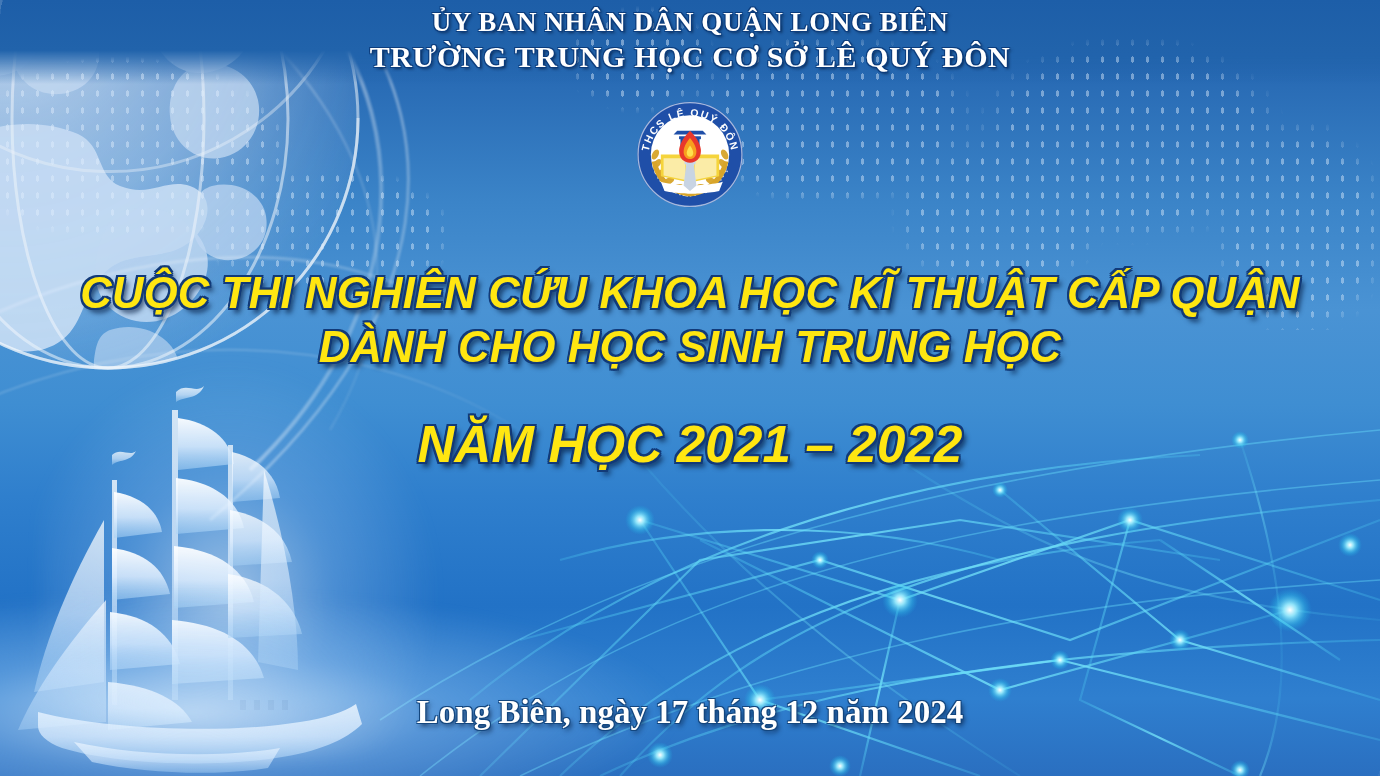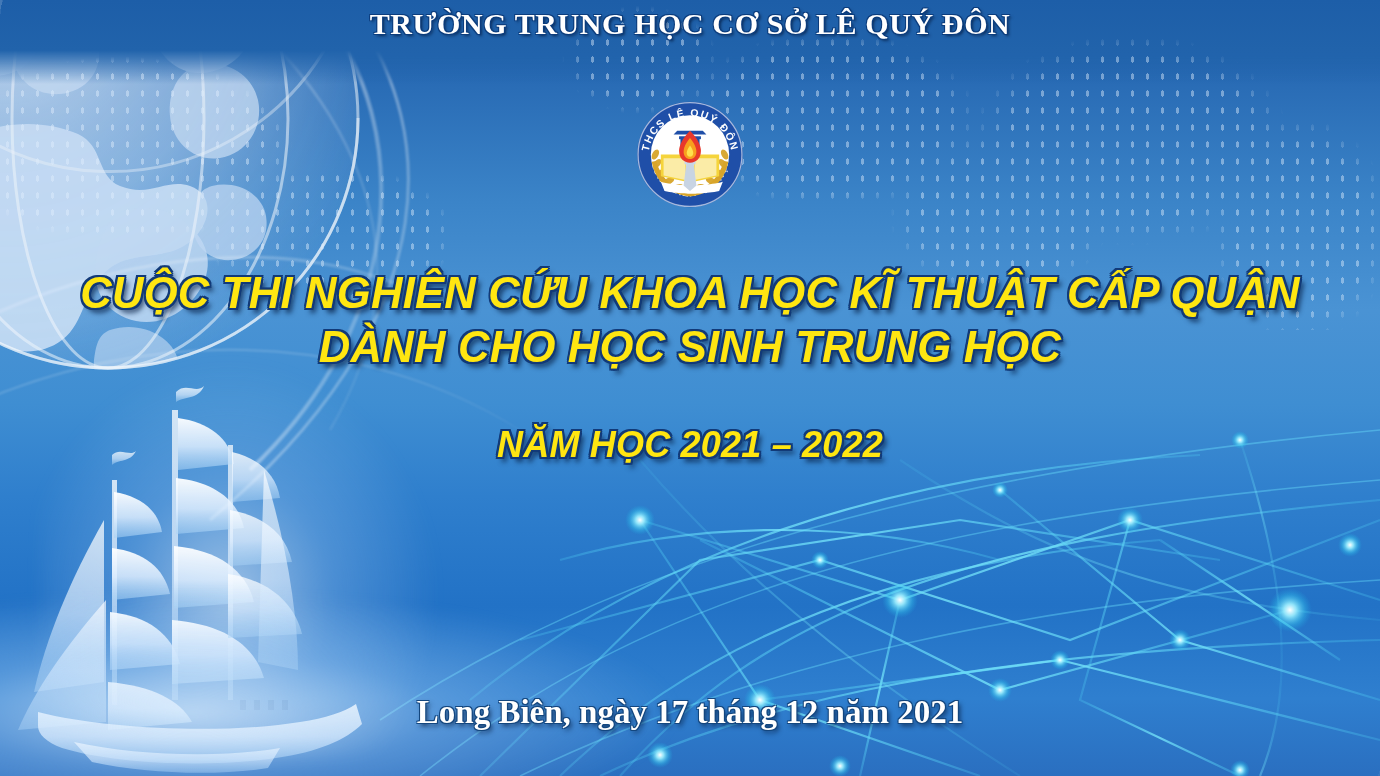--- a/index.html
+++ b/index.html
@@ -106,21 +106,21 @@
     font-family:"Liberation Sans", sans-serif;
     font-stretch:condensed;
     letter-spacing:.2px;
     text-shadow:
       2px 0 0 #123a78, -2px 0 0 #123a78, 0 2px 0 #123a78, 0 -2px 0 #123a78,
       2px 2px 0 #123a78, -2px 2px 0 #123a78, 2px -2px 0 #123a78, -2px -2px 0 #123a78,
       4px 5px 5px rgba(6,28,66,.7);
   }
   .ttl-1{font-size:45px;line-height:54px;transform:scaleX(.97);}
   .ttl-2{font-size:45px;line-height:54px;transform:scaleX(.97);}
-  .ttl-3{font-size:36px;line-height:54px;margin-top:44px;}
+  .ttl-3{font-size:51px;line-height:54px;margin-top:44px;}
 
   
   .dateline{
     position:absolute;left:0;top:694px;width:100%;text-align:center;z-index:9;
     color:#ffffff;font-weight:bold;font-size:33px;
     font-family:"Liberation Serif", serif;
     text-shadow:
       1px 1px 0 #14477f,-1px 1px 0 #14477f,1px -1px 0 #14477f,-1px -1px 0 #14477f,
       2px 3px 5px rgba(5,25,60,.75);
   }
@@ -292,20 +292,21 @@
     <g fill="#1d5ea8" opacity=".35">
       <rect x="240" y="700" width="6" height="10"></rect>
         <rect x="254" y="700" width="6" height="10"></rect>
       <rect x="268" y="700" width="6" height="10"></rect>
         <rect x="282" y="700" width="6" height="10"></rect>
     </g>
   </svg>
   <div class="glow-bottom"></div>
 
   <div class="header">
+    <div class="line l1">ỦY BAN NHÂN DÂN QUẬN LONG BIÊN</div>
     <div class="line l2">TRƯỜNG TRUNG HỌC CƠ SỞ LÊ QUÝ ĐÔN</div>
   </div>
 
   <svg class="emblem" viewBox="0 0 124 124" aria-hidden="true">
     <defs>
       <path id="arcTop" d="M 16 66 A 46 46 0 0 1 108 66"></path>
       <path id="arcBot" d="M 20 66 A 42 42 0 0 0 104 66"></path>
     </defs>
     <circle cx="62" cy="62" r="58" fill="#1f4fa8"></circle>
     <circle cx="62" cy="62" r="57" fill="none" stroke="#ffffff" stroke-width="1.4" opacity=".6"></circle>
@@ -362,15 +363,15 @@
       <path d="M62 52 c2.5 3.5 3.6 6 3.6 8.4 c0 2.6 -1.5 4.2 -3.6 4.2 c-2.1 0 -3.6 -1.6 -3.6 -4.2 c0 -2.4 1.1 -4.9 3.6 -8.4 z" fill="#ffe14d"></path>
     </g>
   </svg>
 
   <div class="titles">
     <div class="ttl ttl-1">CUỘC THI NGHIÊN CỨU KHOA HỌC KĨ THUẬT CẤP QUẬN</div>
     <div class="ttl ttl-2">DÀNH CHO HỌC SINH TRUNG HỌC</div>
     <div class="ttl ttl-3">NĂM HỌC 2021 – 2022</div>
   </div>
 
-  <div class="dateline">Long Biên, ngày 17 tháng 12 năm 2021</div>
+  <div class="dateline">Long Biên, ngày 17 tháng 12 năm 2024</div>
 
 </div>
 
 </body></html>

